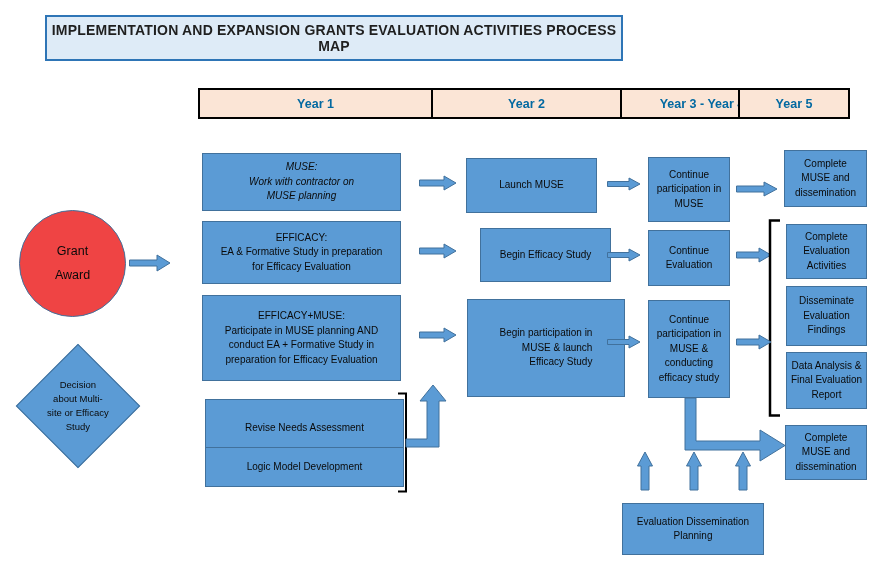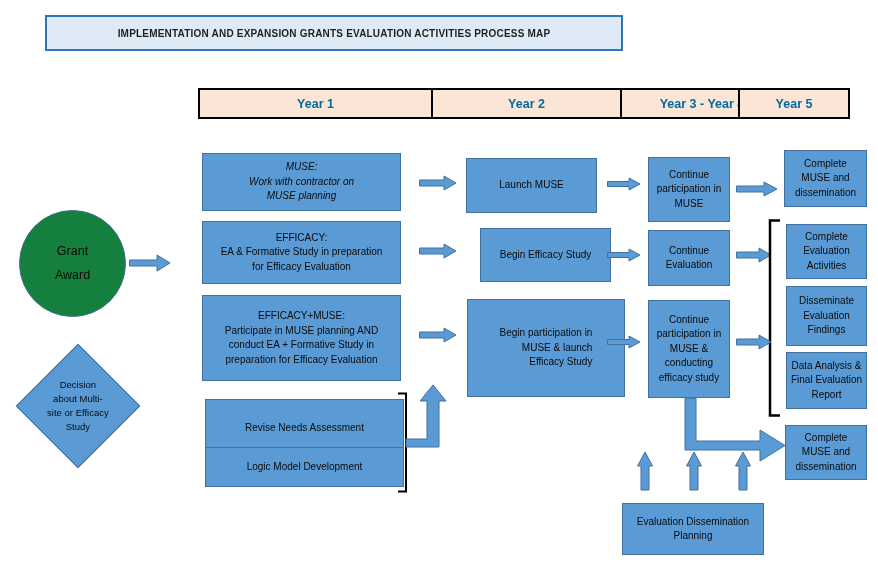--- a/index.html
+++ b/index.html
@@ -7,34 +7,34 @@
     position:relative;width:878px;height:569px;background:#ffffff;
     font-family:"Liberation Sans",sans-serif;color:#1a1a1a;overflow:hidden;
   }
   .node{
     position:absolute;background:#5B9BD5;border:1px solid #41719C;
     display:flex;align-items:center;justify-content:center;text-align:center;
     white-space:pre-line;font-size:10px;line-height:1.45;color:#0a0a0a;
     box-sizing:border-box;padding:2px;
   }
   .title-box{
-    position:absolute;left:45px;top:15px;width:578px;height:36px;
+    position:absolute;left:45px;top:15px;width:578px;height:46px;
     background:#DEEBF7;border:2px solid #2E75B6;box-sizing:border-box;
     display:flex;align-items:center;justify-content:center;text-align:center;
-    font-weight:bold;font-size:10px;letter-spacing:.2px;color:#1f1f1f;
+    font-weight:bold;font-size:14px;letter-spacing:.2px;color:#1f1f1f;
   }
   .year-header{
     position:absolute;top:88px;height:31px;background:#FBE5D6;
     border:2px solid #000;box-sizing:border-box;
     display:flex;align-items:center;justify-content:center;
     font-weight:bold;font-size:12.5px;color:#0369a1;
   }
   .circle{
     position:absolute;left:19px;top:210px;width:107px;height:107px;border-radius:50%;
-    background:#15803d;border:1px solid #41719C;box-sizing:border-box;
+    background:#ef4444;border:1px solid #41719C;box-sizing:border-box;
     display:flex;align-items:center;justify-content:center;text-align:center;
     white-space:pre-line;font-size:12.5px;line-height:1.9;color:#0a0a0a;
   }
   .diamond{
     position:absolute;left:34px;top:362px;width:88px;height:88px;
     background:#5B9BD5;border:1px solid #41719C;box-sizing:border-box;
     transform:rotate(45deg);
   }
   .diamond-text{
     width:130%;height:100%;margin-left:-15%;transform:rotate(-45deg);

